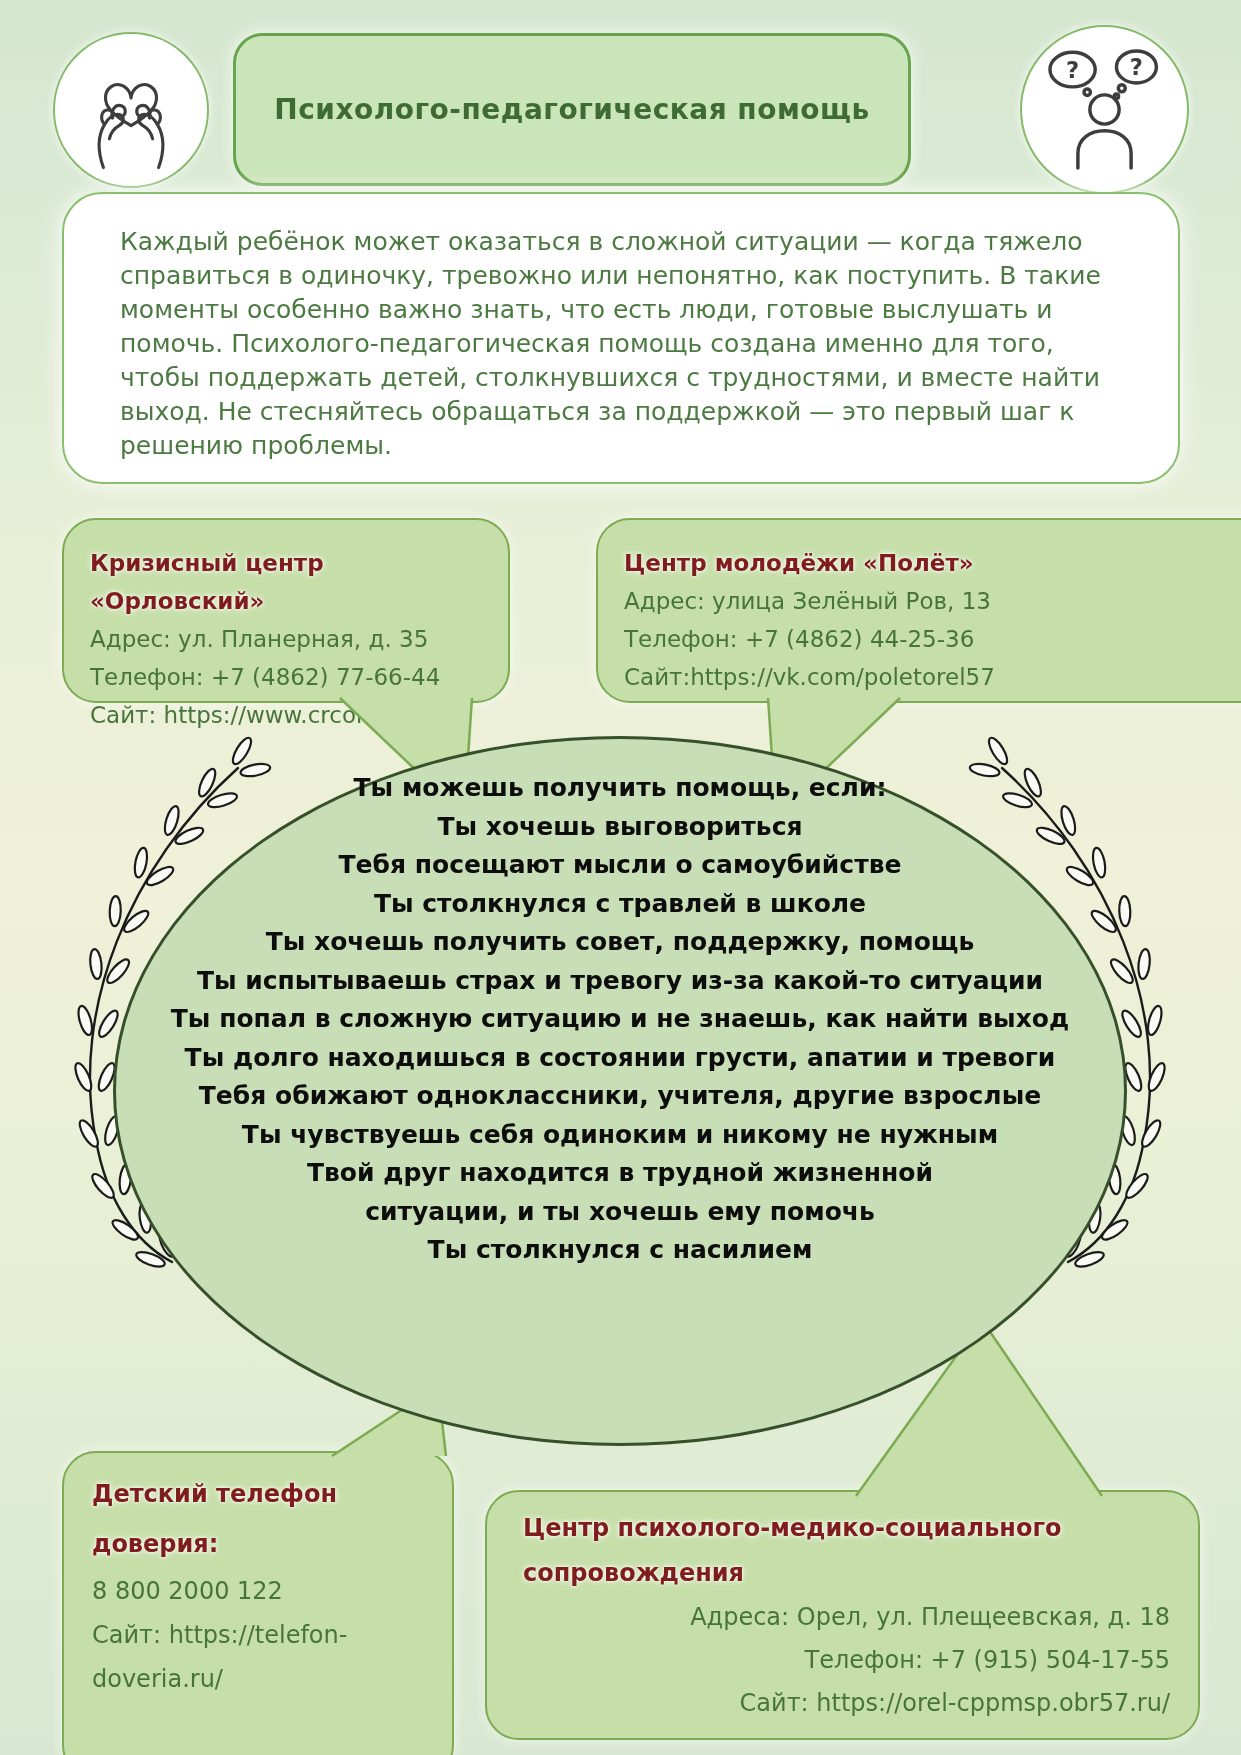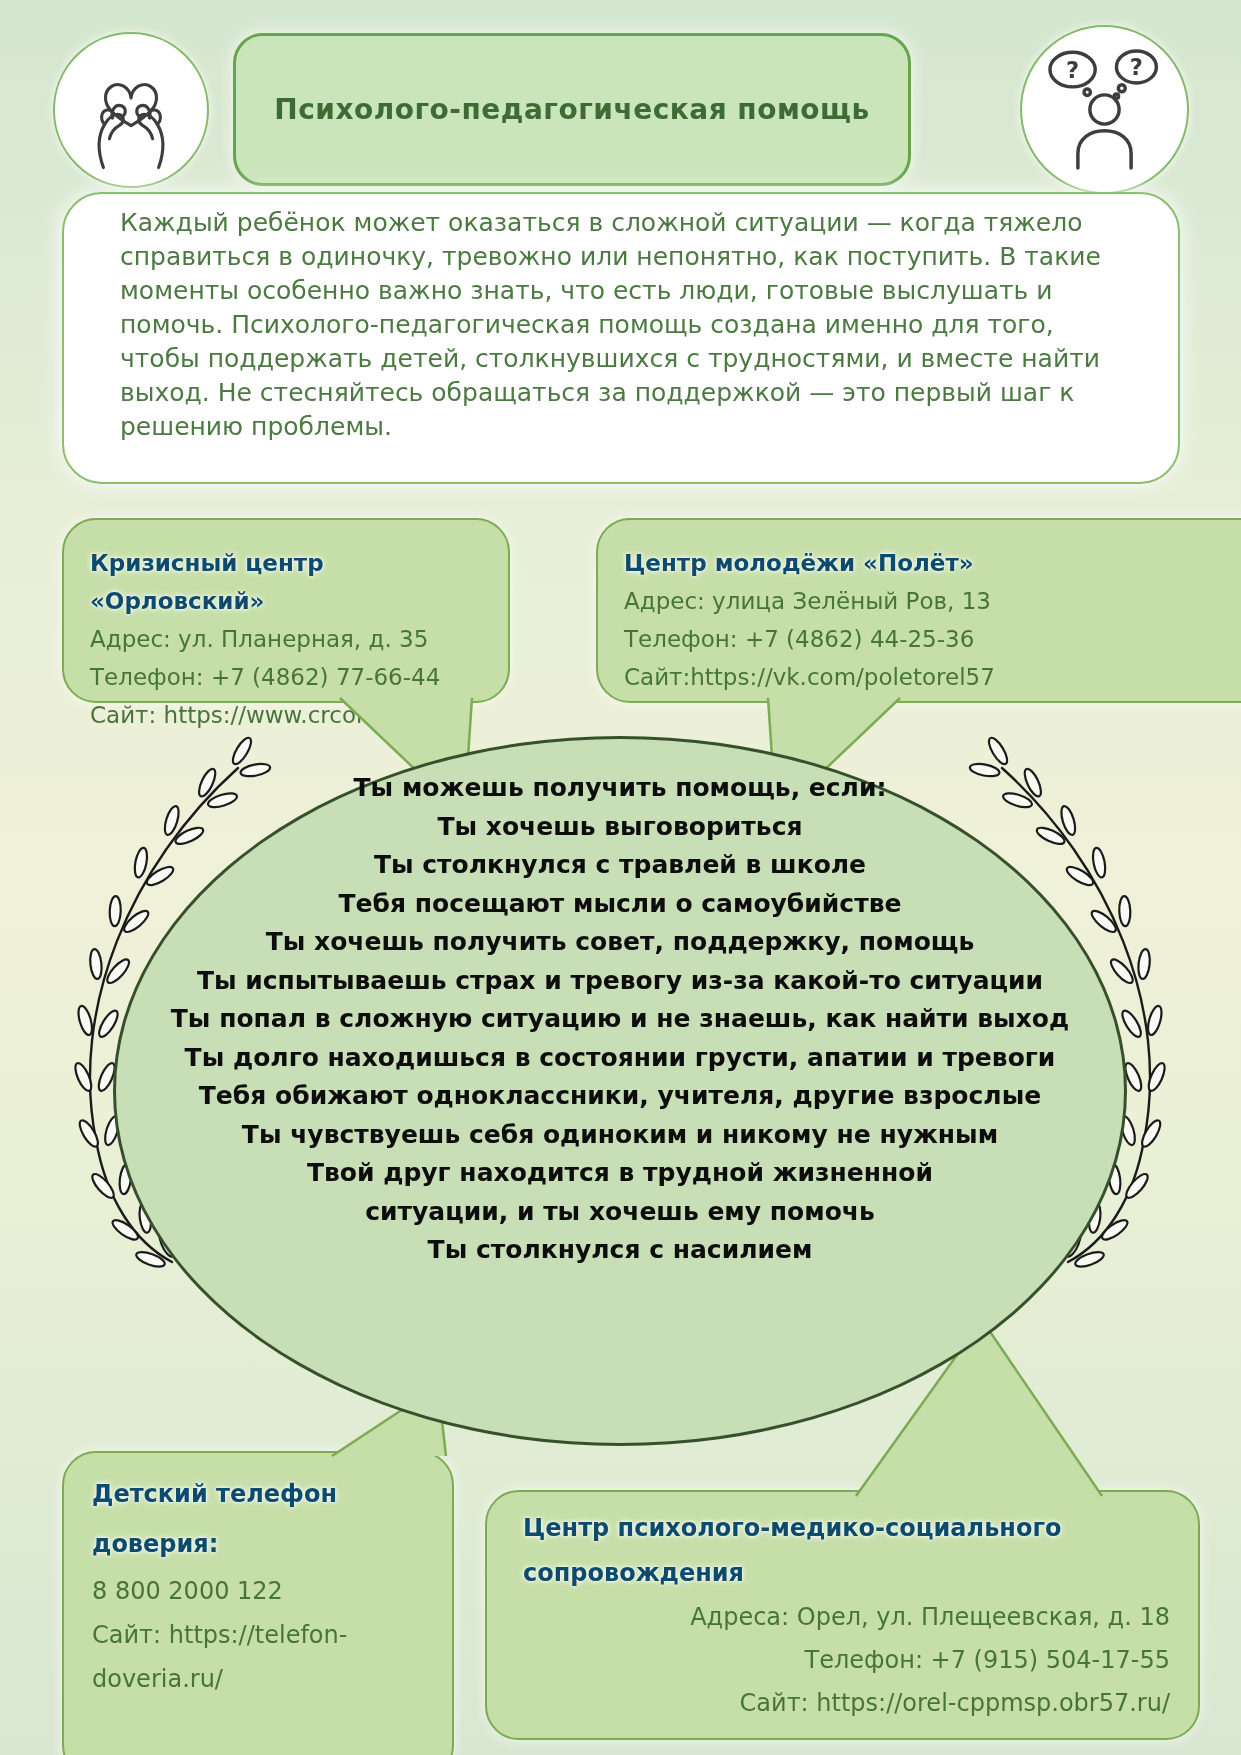--- a/index.html
+++ b/index.html
@@ -17,29 +17,29 @@
     background:#cbe5ba;border:3px solid #67a44c;border-radius:30px;
     box-shadow:0 0 16px rgba(255,255,255,.8);
     display:flex;flex-direction:row;justify-content:center;align-items:center;
   }
   .header-box .t{font-size:28px;font-weight:bold;color:#3d6b33;line-height:47px;letter-spacing:.5px;}
   
   .intro-box{
     position:absolute;left:62px;top:192px;width:1118px;height:292px;
     background:#ffffff;border:2px solid #8abf6e;border-radius:40px;
     box-shadow:0 0 22px rgba(255,255,255,.95);
-    box-sizing:border-box;padding:12px 58px 0 56px;
+    box-sizing:border-box;padding:31px 58px 0 56px;
   }
   .intro-box p{margin:0;font-size:25px;line-height:34px;color:#4c7a42;}
   
   .card{
     position:absolute;background:#c6dea8;border:2.5px solid #7cab53;border-radius:34px;
     box-shadow:0 0 14px rgba(255,255,255,.65);box-sizing:border-box;color:#47743a;
   }
-  .card .title{font-weight:bold;color:#0c4a6e;text-shadow:0 0 3px #fff,0 0 7px rgba(255,255,255,.95);}
+  .card .title{font-weight:bold;color:#7f1d1d;text-shadow:0 0 3px #fff,0 0 7px rgba(255,255,255,.95);}
   .card-top{padding:24px 20px 0 26px;font-size:23px;line-height:38px;}
   .card-top .title{font-size:23px;}
   .card-helpline{left:62px;top:1451px;width:392px;height:328px;padding:16px 18px 0 28px;font-size:24px;}
   .card-helpline .title{font-size:24px;line-height:50px;}
   .card-helpline .row{line-height:44px;}
   .card-cppmsp{left:485px;top:1490px;width:715px;height:250px;padding:14px 28px 0 36px;font-size:24px;}
   .card-cppmsp .title{font-size:24px;line-height:45px;}
   .card-cppmsp .row{line-height:43px;text-align:right;}
   .card-crisis{left:62px;top:518px;width:448px;height:185px;}
   .card-youth{left:596px;top:518px;width:694px;height:185px;}
@@ -175,22 +175,22 @@
     <path class="tail-fill" fill="#c6dea8" d="M332 1456 L438 1386 L446 1456 Z"></path>
     <path class="tail-edge" d="M332 1456 L438 1386 L446 1456"></path>
     <path class="tail-fill" fill="#c6dea8" d="M856 1496 L982 1320 L1102 1496 Z"></path>
     <path class="tail-edge" d="M856 1496 L982 1320 L1102 1496"></path>
   </svg>
 
   <div class="big-ellipse"></div>
   <div class="ellipse-text">
     <div class="eline">Ты можешь получить помощь, если:</div>
     <div class="eline">Ты хочешь выговориться</div>
+    <div class="eline">Тебя посещают мысли о самоубийстве</div>
     <div class="eline">Ты столкнулся с травлей в школе</div>
-    <div class="eline">Тебя посещают мысли о самоубийстве</div>
     <div class="eline">Ты хочешь получить совет, поддержку, помощь</div>
     <div class="eline">Ты испытываешь страх и тревогу из-за какой-то ситуации</div>
     <div class="eline">Ты попал в сложную ситуацию и не знаешь, как найти выход</div>
     <div class="eline">Ты долго находишься в состоянии грусти, апатии и тревоги</div>
     <div class="eline">Тебя обижают одноклассники, учителя, другие взрослые</div>
     <div class="eline">Ты чувствуешь себя одиноким и никому не нужным</div>
     <div class="eline">Твой друг находится в трудной жизненной</div>
     <div class="eline">ситуации, и ты хочешь ему помочь</div>
     <div class="eline">Ты столкнулся с насилием</div>
   </div>

